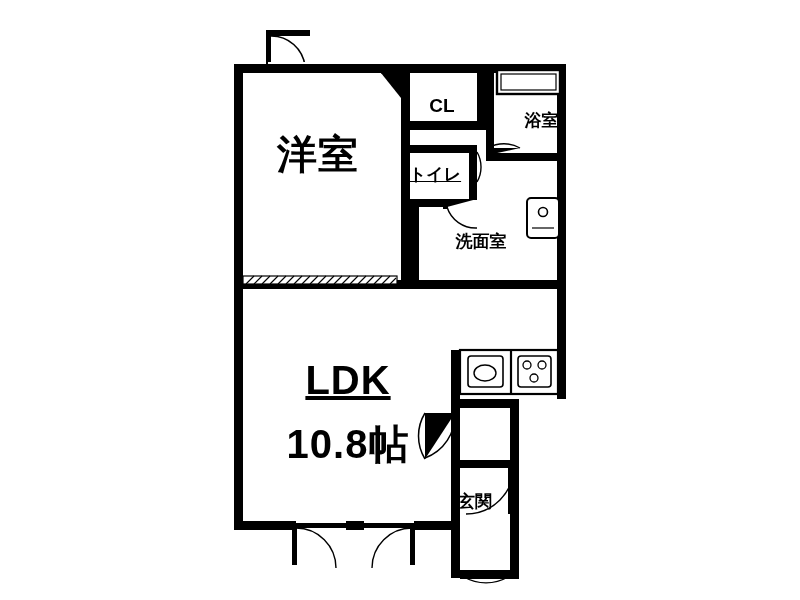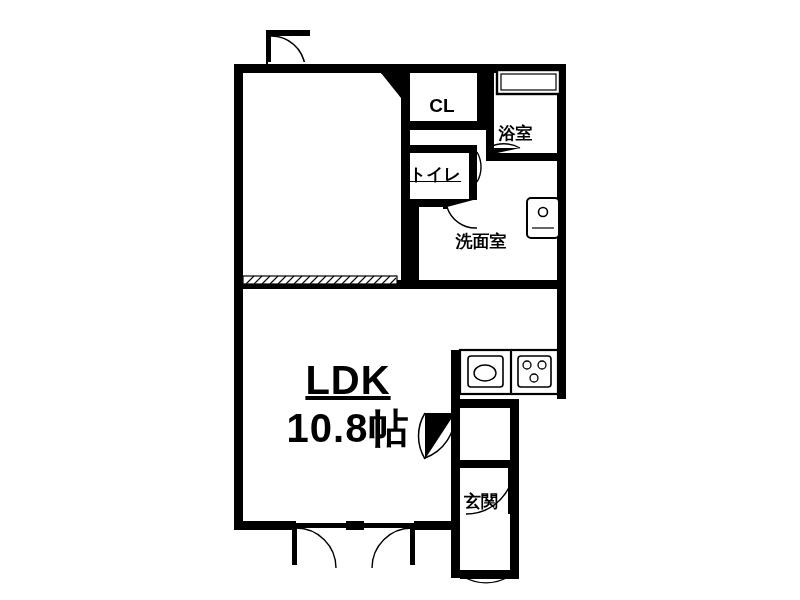--- a/index.html
+++ b/index.html
@@ -205,41 +205,44 @@
       <rect x="292" y="523" width="5" height="42" fill="#000"></rect>
     </g>
     <g>
       <rect x="360" y="523" width="56" height="5" fill="#000"></rect>
       <path d="M 412 528 A 40 40 0 0 0 372 568" fill="none" stroke="#000" stroke-width="1.4"></path>
       <rect x="410" y="523" width="5" height="42" fill="#000"></rect>
     </g>
 
   </svg>
 
+  <div class="label big" style="left:268px; top:134px; width:100px;">
+    <span>洋室</span>
+  </div>
 
   <div class="label big" style="left:288px; top:360px; width:120px;text-decoration:underline;">
     <span>LDK</span>
   </div>
-  <div class="label big" style="left:278px; top:408px; width:140px;">
+  <div class="label big" style="left:278px; top:424px; width:140px;">
     <span>10.8帖</span>
   </div>
 
   <div class="label mid" style="left:412px; top:96px; width:60px;">
     <span>CL</span>
   </div>
 
-  <div class="label small" style="left:495px; top:125px; width:41px;">
+  <div class="label small" style="left:495px; top:112px; width:41px;padding-left:26px;">
     <span>浴室</span>
   </div>
 
   <div class="label small" style="left:404px; top:166px; width:62px;text-decoration:underline;">
     <span>トイレ</span>
   </div>
 
   <div class="label small" style="left:437px; top:233px; width:88px;font-family:Liberation Serif, serif;">
     <span>洗面室</span>
   </div>
 
-  <div class="label small" style="left:452px; top:493px; width:46px;text-align:right;">
+  <div class="label small" style="left:452px; top:493px; width:46px;">
     <span>玄関</span>
   </div>
 
 </div>
 
 </body></html>

